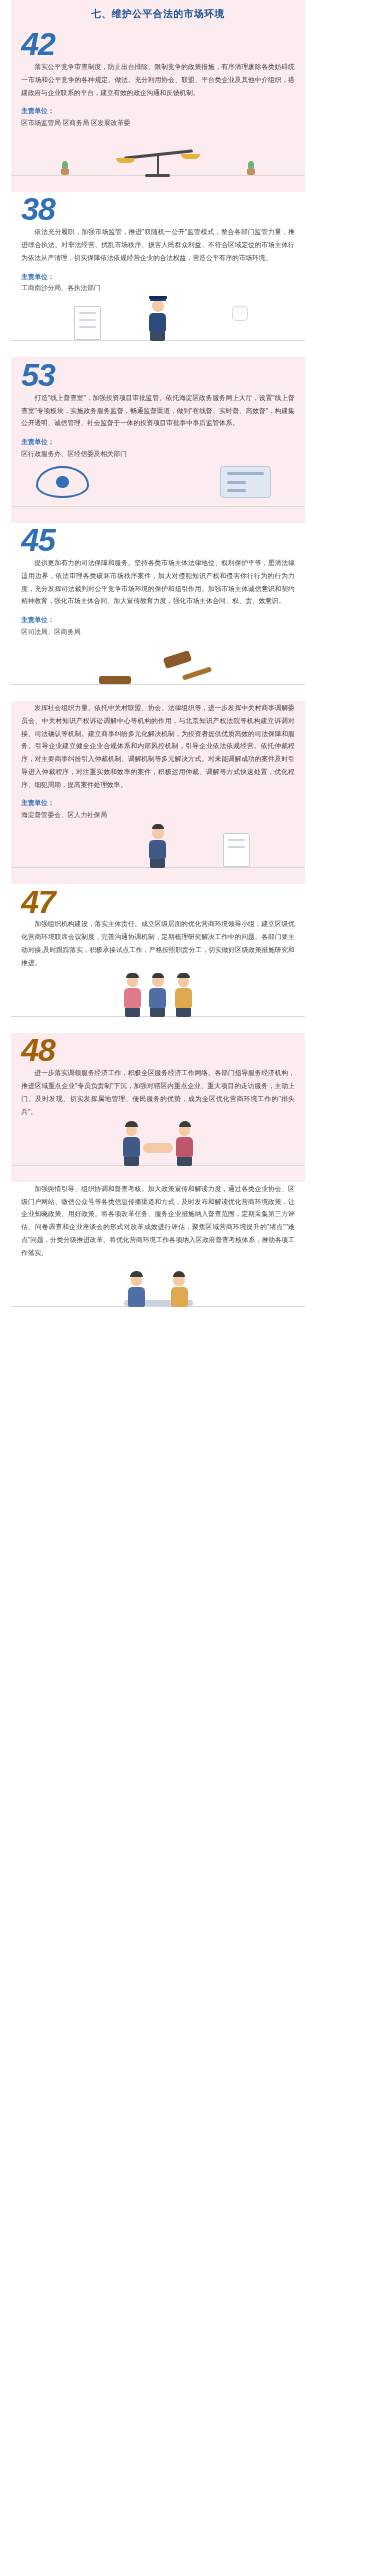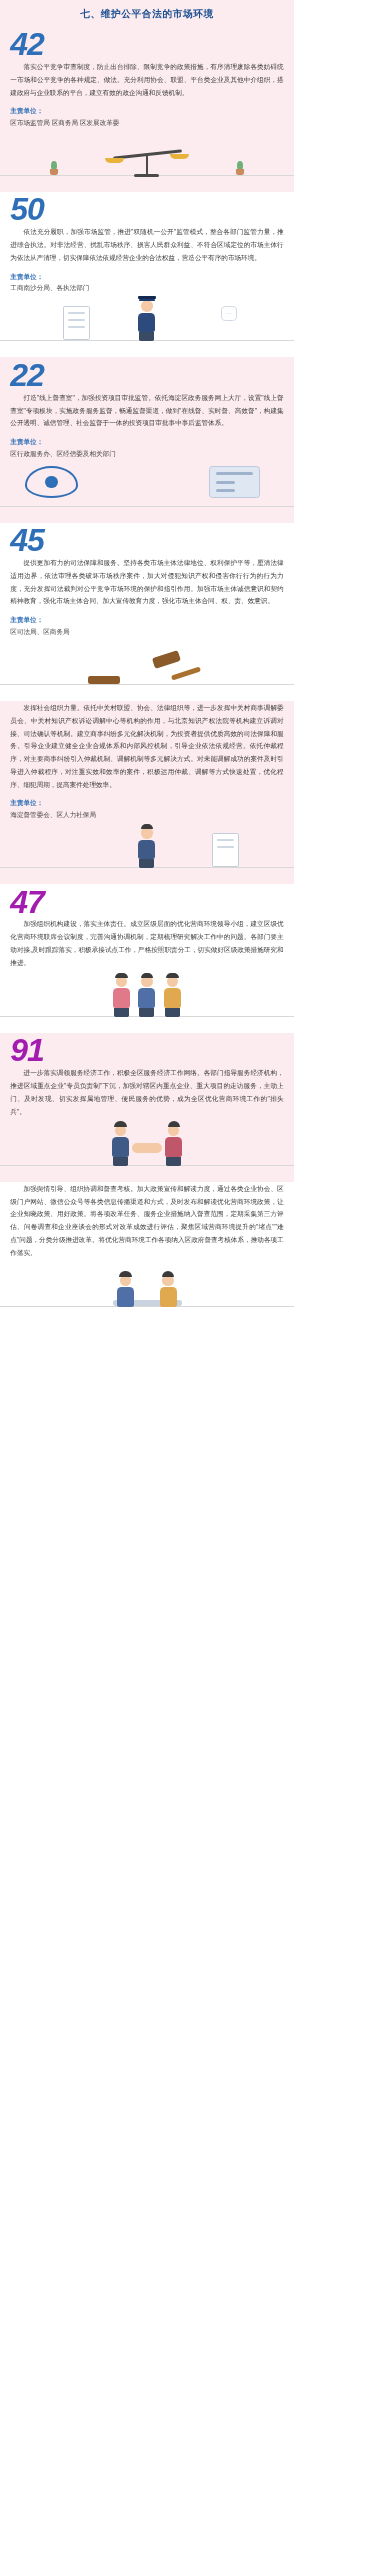--- a/index.html
+++ b/index.html
@@ -2,21 +2,21 @@
 <html style="font-size:9.1px"><head>
 <meta charset="utf-8">
 <style>
   html,body{margin:0;padding:0;}
   body{
     width:366px;
     font-family:"Liberation Sans", sans-serif;
     background:#ffffff;
     color:#333;
   }
-  .page{width:294px;position:relative;overflow:hidden;}
+  .page{width:294px;position:relative;overflow:hidden;margin-left:11px;}
 
   
   .sec-header{
     text-align:center;
     padding:8px 0 5.7px 0;
   }
   .sec-header .title{
     display:inline-block;
     font-size:9.7px;
     font-weight:bold;
@@ -34,21 +34,21 @@
 
   .num{
     font-size:32px;
     font-weight:bold;
     line-height:0.9;
     font-style:italic;
     letter-spacing:-1.1px;
     padding:3.4px 0 1.1px 10.3px;
   }
   .num.blue{color:#2f6fb7;}
-  .num.red{color:#a21caf;}
+  .num.red{color:#a16207;}
 
   .body-text{
     font-size:6.6px;
     line-height:1.95;
     text-align:justify;
     color:#3a3a3a;
     text-indent:2em;
     padding-top:1.1px;
   }
 
@@ -153,21 +153,21 @@
           <div class="pot"></div>
       </div>
       <div class="plant" style="right:49px;">
         <div class="leaf"></div>
           <div class="pot"></div>
       </div>
     </div>
   </div>
 
   <div class="item sec-blue bg-white">
-    <div class="num blue">50</div>
+    <div class="num blue">38</div>
     <div class="item-inner">
       <div class="body-text">依法充分履职，加强市场监管，推进"双随机一公开"监管模式，整合各部门监管力量，推进综合执法。对非法经营、扰乱市场秩序、损害人民群众利益、不符合区域定位的市场主体行为依法从严清理，切实保障依法依规经营企业的合法权益，营造公平有序的市场环境。</div>
       <div class="owner">
         <span class="lbl">主责单位：</span>
         <span class="val">工商南沙分局、各执法部门</span>
       </div>
     </div>
     <div class="illus">
       <div class="ground"></div>
       <div class="person" style="left:50%;margin-left:-8.6px;">
@@ -179,21 +179,21 @@
       <div class="doc" style="left:63px;">
         <div class="l"></div>
           <div class="l"></div>
           <div class="l"></div>
       </div>
       <div class="bubble" style="right:57px;">···</div>
     </div>
   </div>
 
   <div class="item sec-blue bg-pink">
-    <div class="num blue">22</div>
+    <div class="num blue">53</div>
     <div class="item-inner">
       <div class="body-text">打造"线上督查室"，加强投资项目审批监管。依托海淀区政务服务网上大厅，设置"线上督查室"专项板块，实施政务服务监督，畅通监督渠道，做到"在线督、实时督、高效督"，构建集公开透明、诚信管理、社会监督于一体的投资项目审批事中事后监管体系。</div>
       <div class="owner">
         <span class="lbl">主责单位：</span>
         <span class="val">区行政服务办、区经信委及相关部门</span>
       </div>
     </div>
     <div class="illus">
       <div class="ground"></div>
       <div class="eye">
@@ -270,21 +270,21 @@
       <div class="person" style="left:50%;margin-left:17px;">
         <div class="hair"></div>
           <div class="head"></div>
         <div class="torso" style="background:#e0a84f;"></div>
           <div class="legs"></div>
       </div>
     </div>
   </div>
 
   <div class="item sec-red bg-pink">
-    <div class="num red">91</div>
+    <div class="num red">48</div>
     <div class="item-inner">
       <div class="body-text">进一步落实调领服务经济工作，积极全区服务经济工作网络。各部门指导服务经济机构，推进区域重点企业"专员负责制"下沉，加强对辖区内重点企业、重大项目的走访服务，主动上门、及时发现、切实发挥属地管理、便民服务的优势，成为全区优化营商环境工作的"排头兵"。</div>
     </div>
     <div class="illus">
       <div class="ground"></div>
       <div class="person" style="left:50%;margin-left:-35px;">
         <div class="hair"></div>
           <div class="head"></div>
         <div class="torso" style="background:#3f5a86;"></div>
           <div class="legs"></div>

